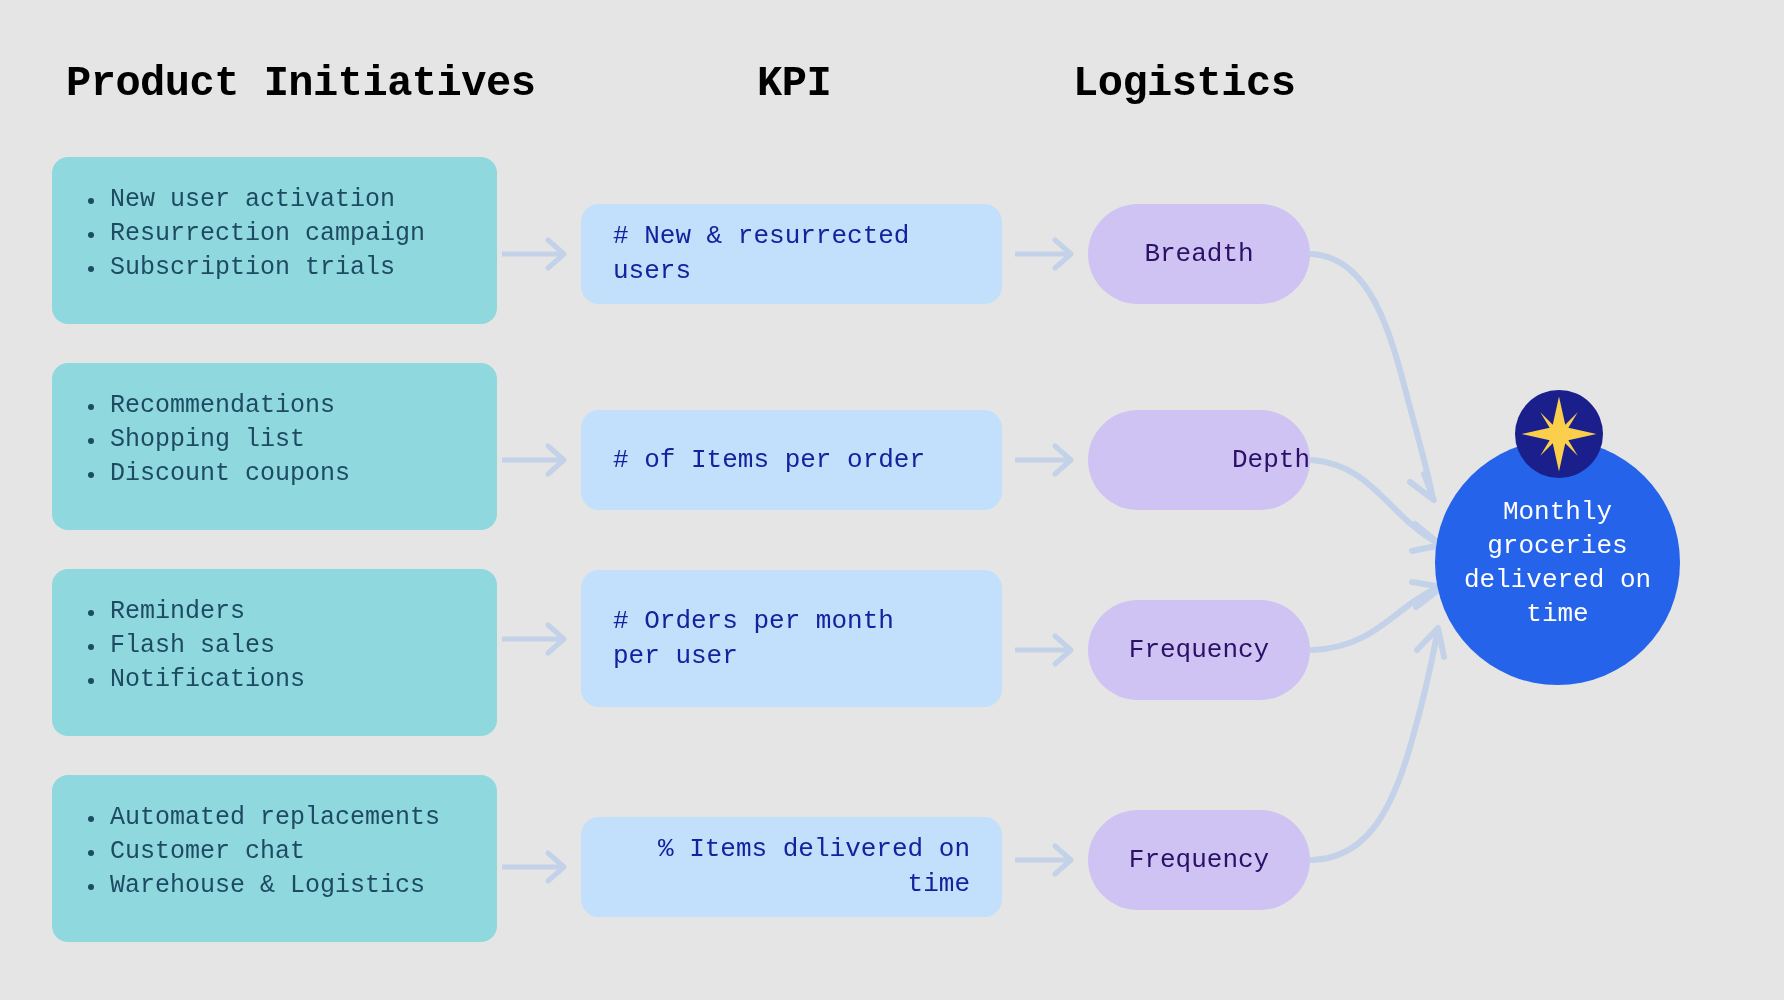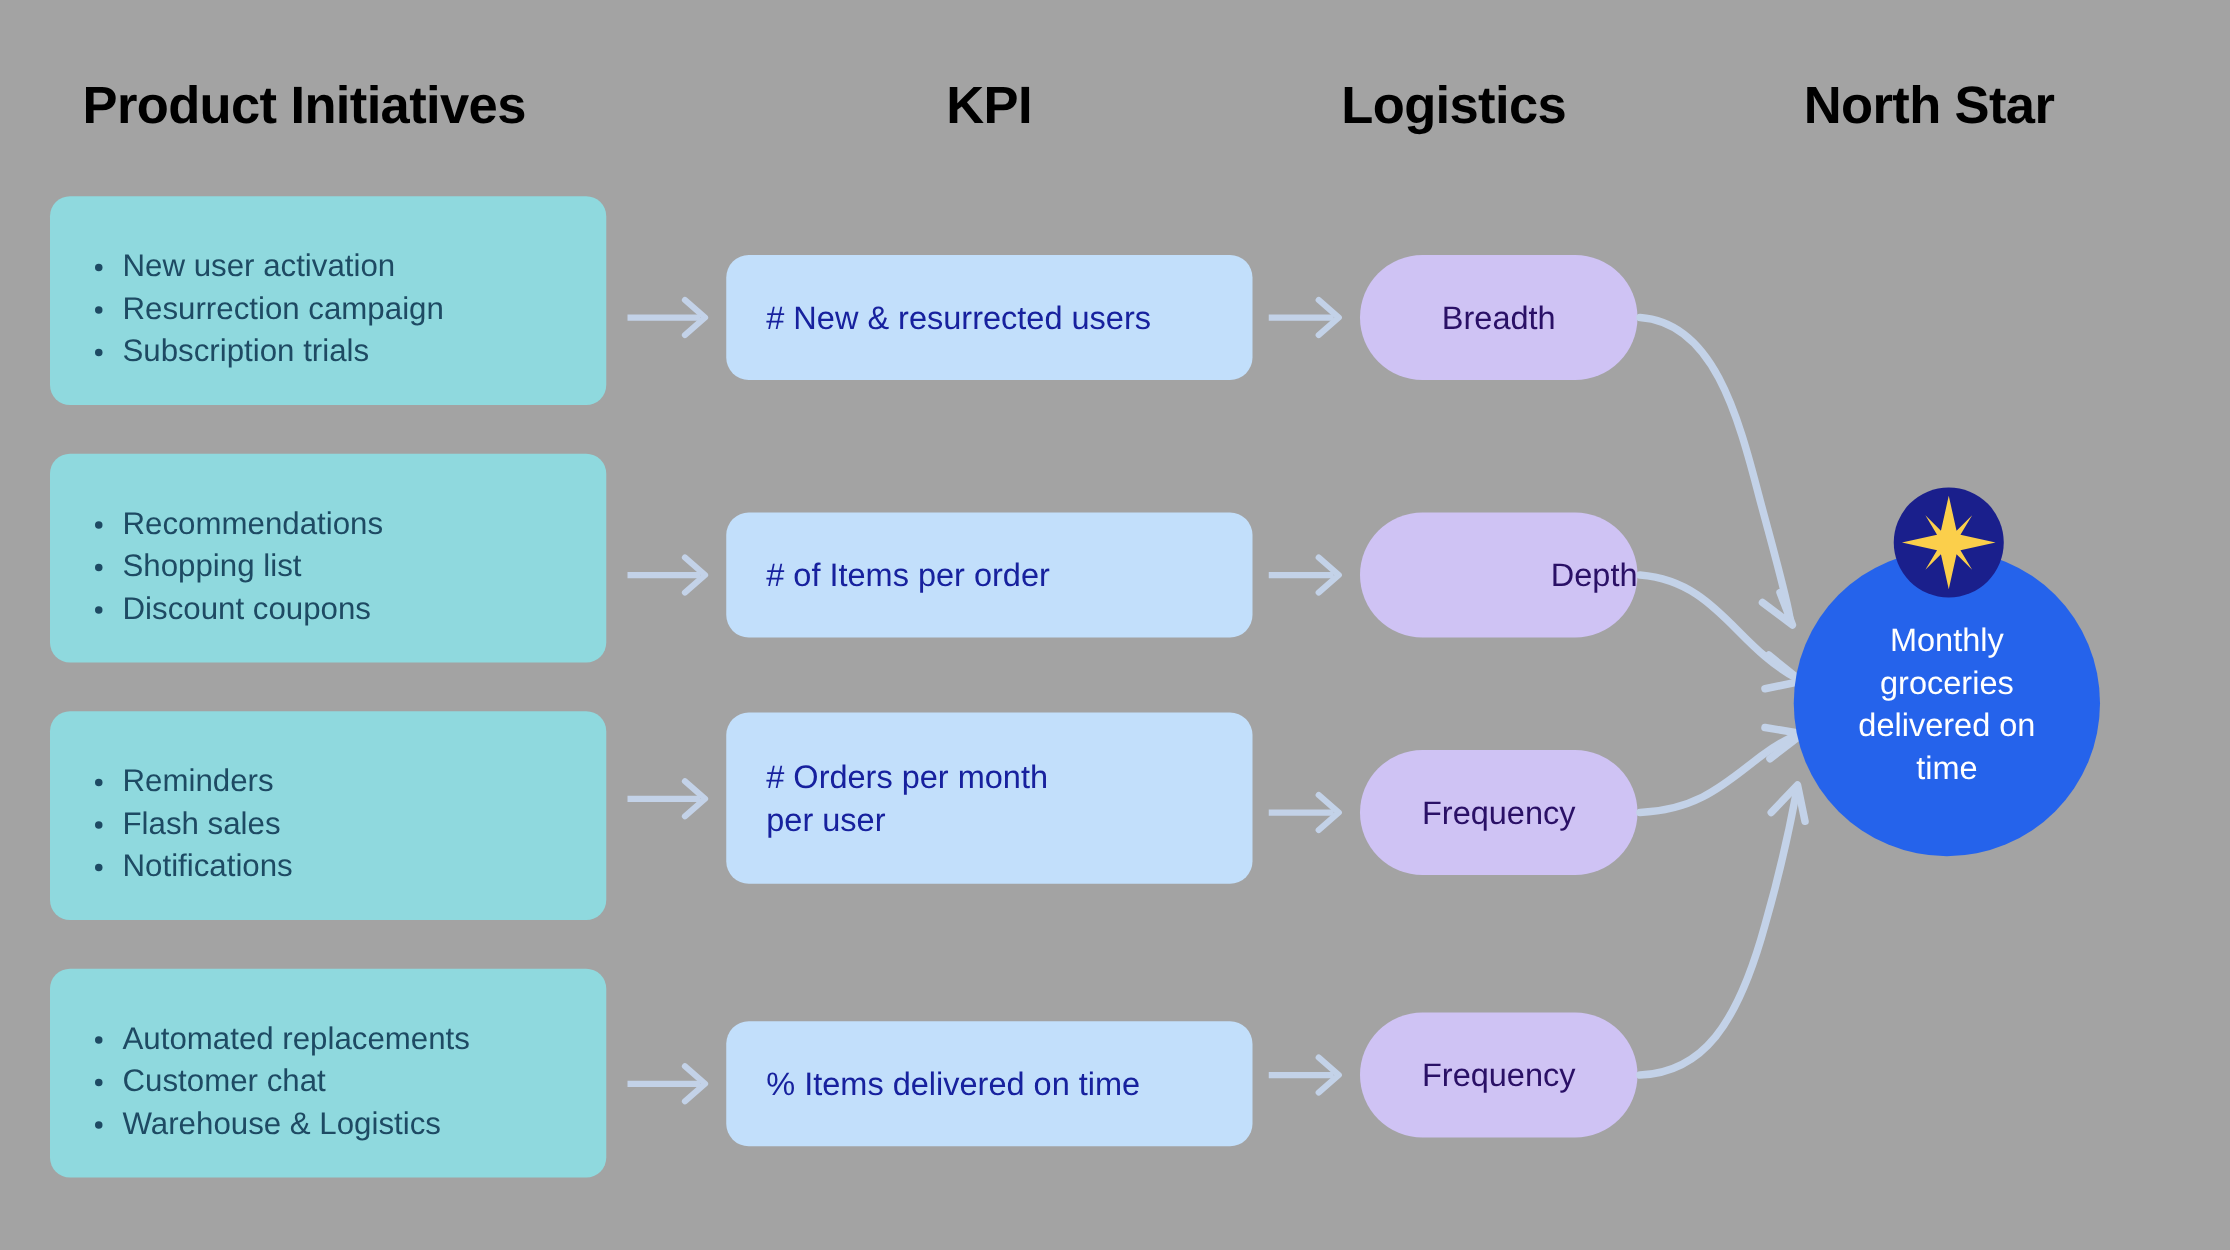--- a/index.html
+++ b/index.html
@@ -13,49 +13,50 @@
     overflow: hidden;
     font-family: "Liberation Sans", sans-serif;
     position: relative;
   }
 
   #canvas {
     position: absolute;
     left: 0; top: 0;
     width: 1784px;
     height: 1000px;
-    background: #a3a3a3;
+    background: #e5e5e5;
+    font-family: Liberation Mono, monospace;
   }
 
   
   .col-header {
     position: absolute;
     color: #000000;
     font-size: 42px;
     font-weight: bold;
     letter-spacing: -0.5px;
     white-space: nowrap;
   }
   #hdr-initiatives { left: 66px;  top: 60px; }
   #hdr-kpi         { left: 757px; top: 60px; }
   #hdr-dimension   { left: 1073px;top: 60px; }
   #hdr-northstar   { left: 1443px;top: 60px; }
 
   
   .init-card {
     position: absolute;
-    left: 40px;
+    left: 52px;
     width: 445px;
     background: #8fd9de;
     border-radius: 16px;
     box-sizing: border-box;
     padding: 26px 26px 26px 28px;
     display: flex;
     flex-direction: column;
-    justify-content: flex-end;
+    justify-content: flex-start;
   }
   .init-card ul {
     margin: 0;
     padding: 0;
     list-style: none;
   }
   .init-card li {
     position: relative;
     color: #1e4a63;
     font-size: 25px;
@@ -169,21 +170,20 @@
   #curves { position: absolute; left: 0; top: 0; width: 1784px; height: 1000px; }
 </style>
 </head>
 <body>
 
 <div id="canvas">
 
   <div class="col-header" id="hdr-initiatives">Product Initiatives</div>
   <div class="col-header" id="hdr-kpi">KPI</div>
   <div class="col-header" id="hdr-dimension">Logistics</div>
-  <div class="col-header" id="hdr-northstar">North Star</div>
 
   <div class="init-card" id="init-0">
     <ul>
       <li>New user activation</li>
       <li>Resurrection campaign</li>
       <li>Subscription trials</li>
     </ul>
   </div>
   <div class="init-card" id="init-2">
     <ul>

